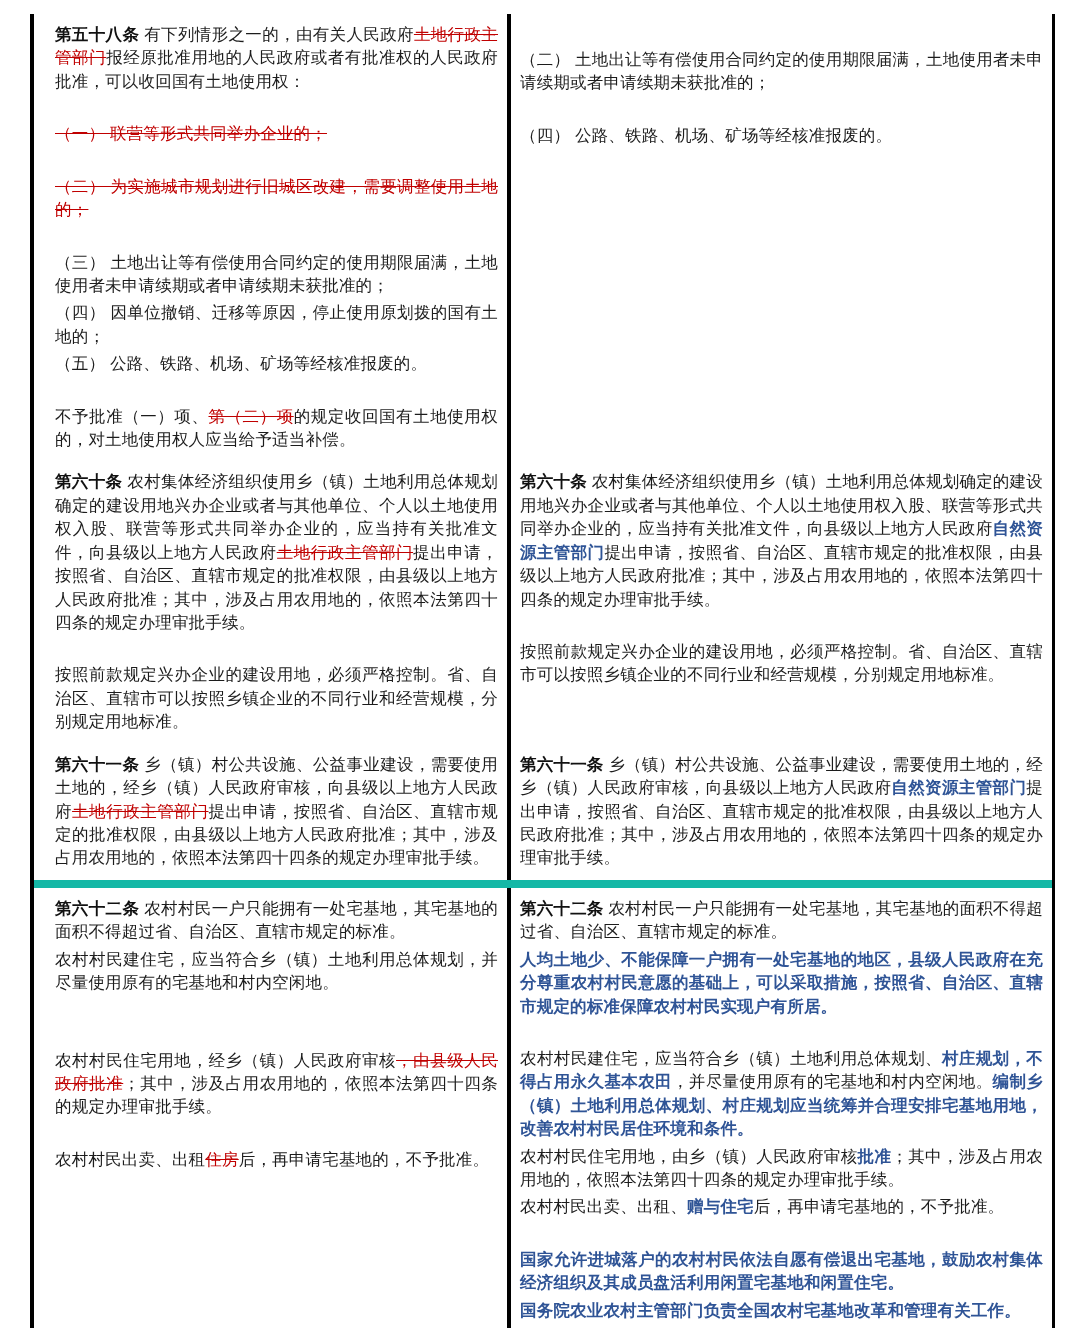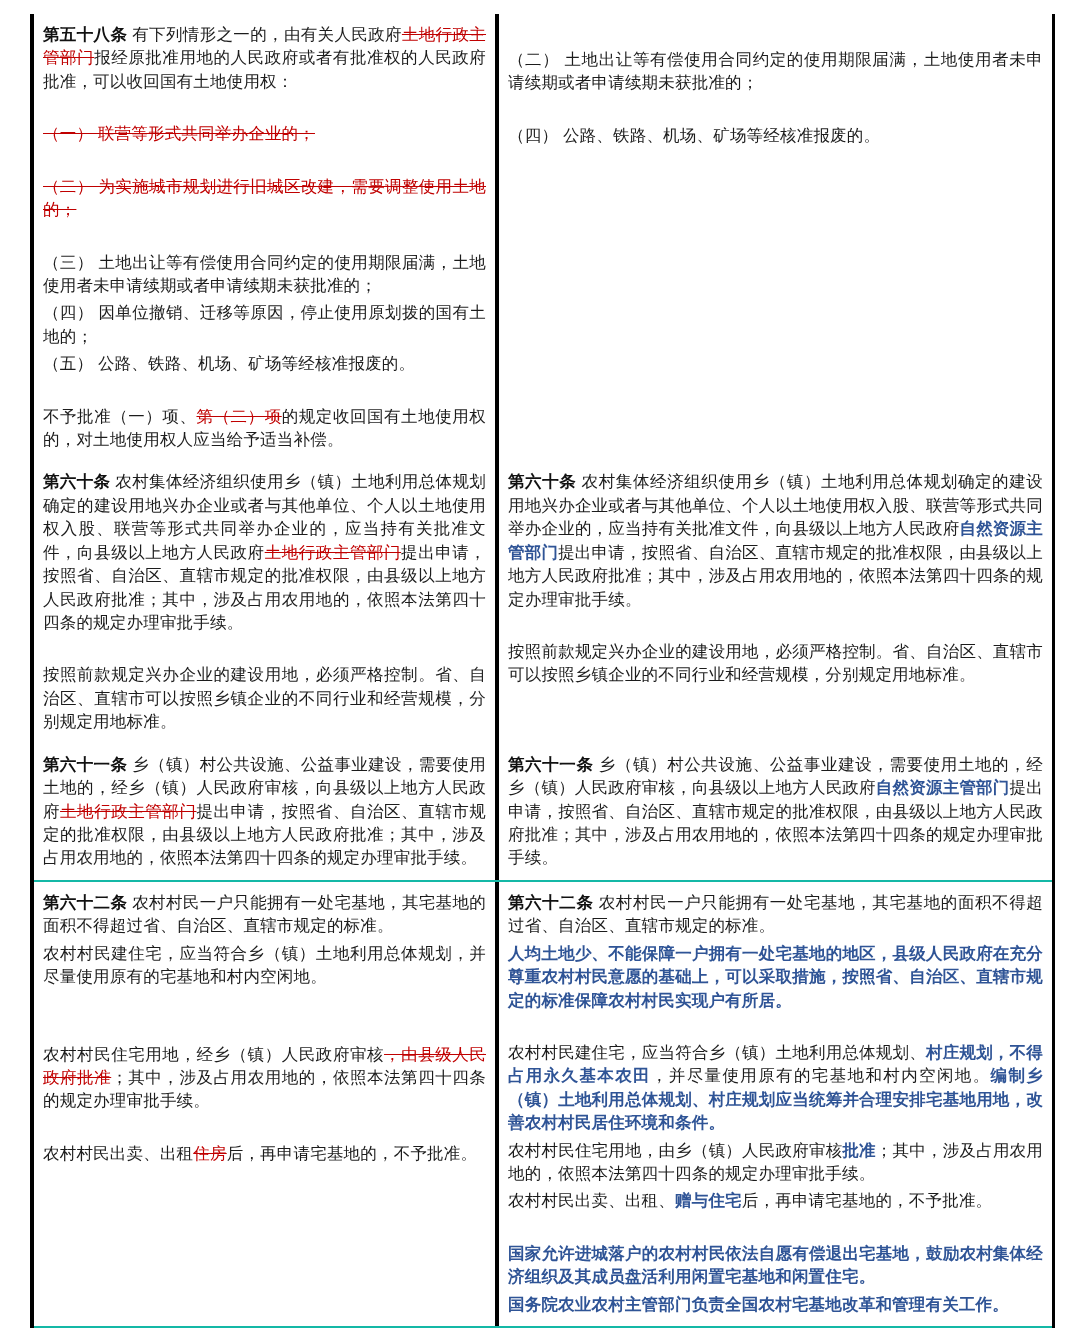--- a/index.html
+++ b/index.html
@@ -8,22 +8,22 @@
     font-family:"Liberation Sans",sans-serif;
     color:#1c1c1c;
     -webkit-font-smoothing:antialiased;
   }
   .doc{position:absolute;left:30px;top:14px;width:1018px;}
   .ctable{
     border-left:4px solid #000;
     border-right:3px solid #000;
     width:100%;
   }
-  .trow{display:flex;align-items:stretch;}
-  .divider-after{border-bottom:2px solid #14b8a6;justify-content:flex-end;}
+  .trow{display:flex;align-items:stretch;padding-left:12px;}
+  .divider-after{border-bottom:8px solid #14b8a6;justify-content:flex-end;}
   .cell{
     padding:6px 9px 6px 9px;
     font-size:16.5px;
     line-height:1.42;
     letter-spacing:0.2px;
     text-align:justify;
   }
   .cell.left{width:443px;flex:0 0 443px;border-right:4px solid #000;}
   .cell.right{flex:1 1 auto;}
   .para{margin:3px 0 4px 0;}

